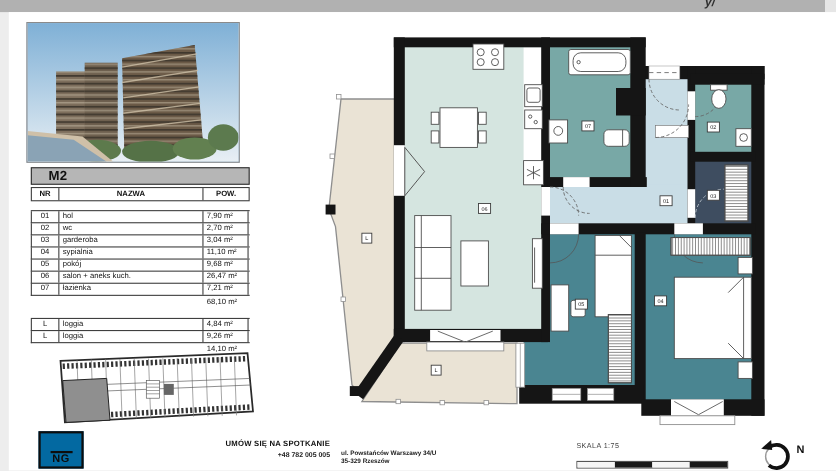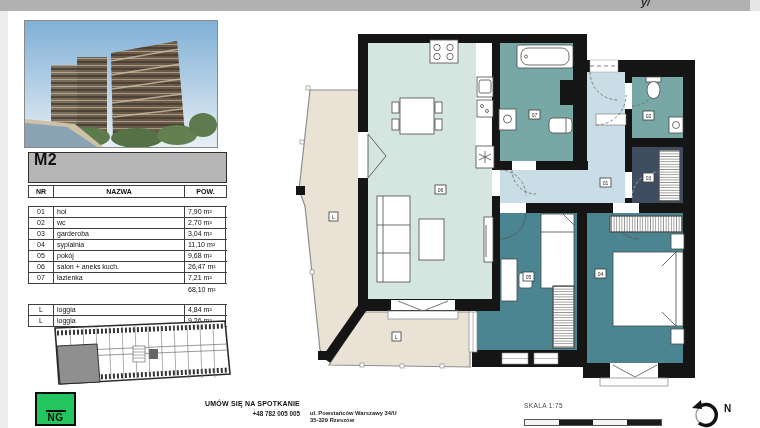--- a/index.html
+++ b/index.html
@@ -7,42 +7,42 @@
   .abs{position:absolute;}
   
   #topbar{left:0;top:0;width:760px;height:11px;background:#b1b1b1;overflow:hidden;}
   #topbar .frag{position:absolute;left:641px;top:-4px;font-size:11px;font-weight:bold;color:#2e2e2e;font-style:italic;}
   #topbar .corner{position:absolute;right:0;top:0;width:10px;height:11px;background:#e6e6e6;}
   #page{left:8px;top:11px;width:752px;height:417px;background:#ffffff;}
   
   #photo{left:24px;top:20px;width:192px;height:126px;border:1px solid #8a8a8a;overflow:hidden;background:#bcd3e4;}
   
   #unitblock{left:28px;top:152px;width:199px;}
-  #m2bar{box-sizing:border-box;width:199px;height:31px;background:#b6b6b6;border:1px solid #2f2f2f;font-size:16px;font-weight:bold;color:#111;line-height:14px;padding-left:5px;letter-spacing:.3px;}
+  #m2bar{box-sizing:border-box;width:199px;height:16px;background:#b6b6b6;border:1px solid #2f2f2f;font-size:12px;font-weight:bold;color:#111;line-height:14px;padding-left:15px;letter-spacing:.3px;}
   #thead{margin-top:2px;display:grid;grid-template-columns:25px 131px 41px;border:1px solid #3f3f3f;}
   #thead .hc{font-size:7px;font-weight:bold;text-align:center;line-height:11px;height:11px;border-right:1px solid #3f3f3f;color:#111;}
   #thead .hc:last-child{border-right:none;}
   .rows{margin-top:8px;border-top:1px solid #3f3f3f;}
   .trow{display:grid;grid-template-columns:25px 131px 41px;border-left:1px solid #3f3f3f;border-bottom:1px solid #3f3f3f;}
   .tcell{font-size:7px;line-height:10px;height:10px;border-right:1px solid #3f3f3f;color:#111;white-space:nowrap;overflow:hidden;}
   .tcell.c0{text-align:center;}
   .tcell.c1{padding-left:3px;}
   .tcell.c2{padding-left:3px;}
   .total{font-size:7px;color:#111;padding-left:160px;line-height:11px;height:11px;white-space:nowrap;}
   #loggia-rows-wrap{margin-top:9px;}
   
   .cta{left:160px;top:400px;width:140px;text-align:right;font-size:7px;font-weight:bold;color:#111;letter-spacing:.2px;}
   .phone{left:160px;top:410px;width:140px;text-align:right;font-size:6.3px;font-weight:bold;color:#222;}
   .addr{left:310px;top:410px;width:140px;font-size:5.8px;line-height:7px;color:#222;font-weight:bold;}
   
   .skala-label{left:524px;top:402px;font-size:6.5px;color:#444;letter-spacing:.4px;}
   #scalebar{left:524px;top:419px;width:136px;height:5px;border:1px solid #555;display:flex;}
   #scalebar span{flex:1;height:100%;}
   
-  #nglogo{left:35px;top:392px;width:41px;height:34px;border:2px solid #0d0d0d;background:#22c55e;box-sizing:border-box;}
+  #nglogo{left:35px;top:392px;width:41px;height:34px;border:2px solid #0d0d0d;background:#0369a1;box-sizing:border-box;}
   #nglogo .ng{position:absolute;left:50%;transform:translateX(-50%);bottom:1px;font-size:10px;font-weight:bold;color:#0d0d0d;border-top:2px solid #0d0d0d;padding:0 2px;letter-spacing:.5px;}
   svg text{font-family:"Liberation Sans",sans-serif;}
 </style>
 </head>
 <body>
 
 <div id="frame">
 
   <div id="topbar" class="abs">
     <span class="frag">y/</span>

